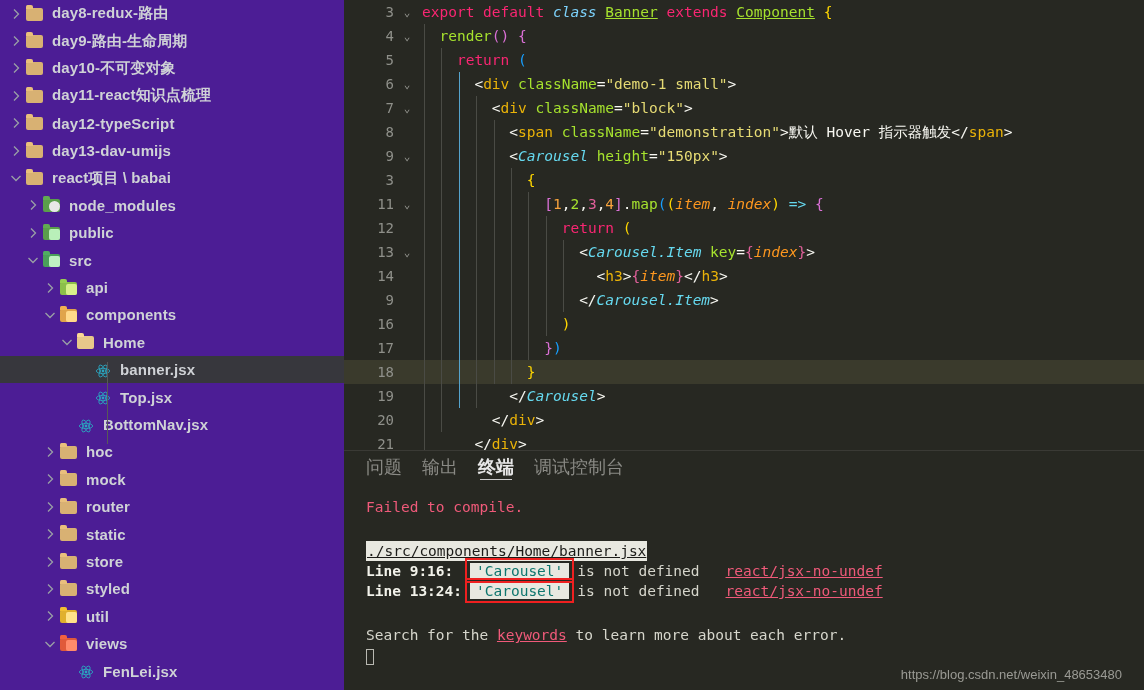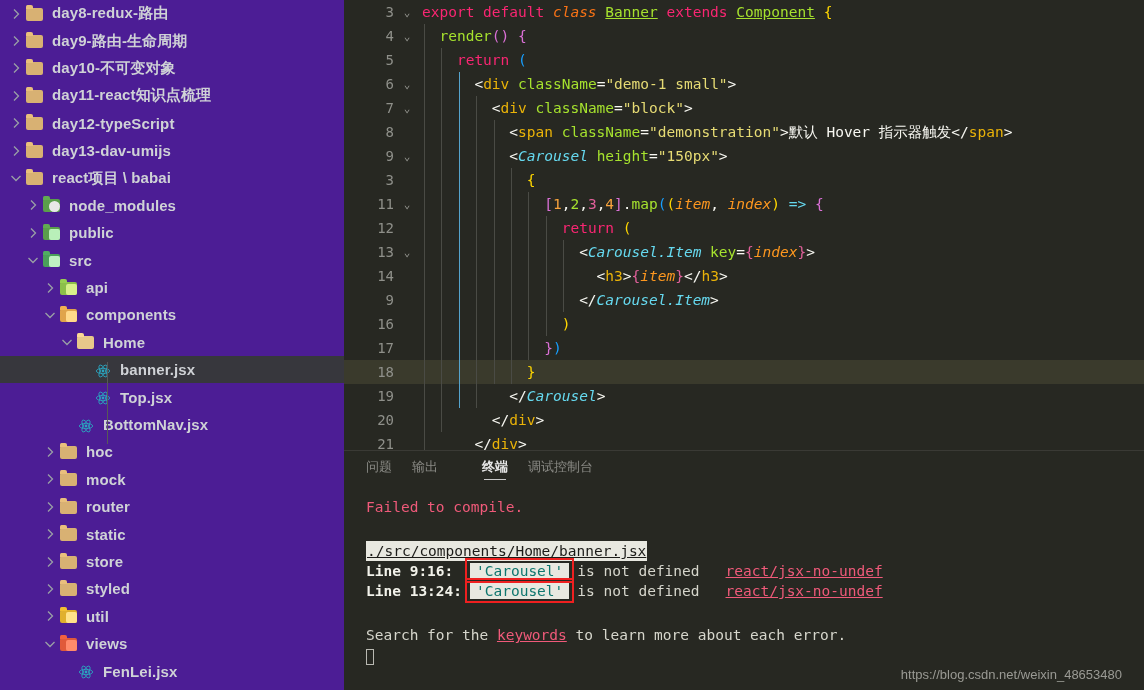--- a/index.html
+++ b/index.html
@@ -162,21 +162,21 @@
   .vguide {
     position: absolute;
     width: 1px;
     background: #4a4b45;
     top: 0;
   }
   .vguide.active { background: #55a3cc; }
 
   
   .t-kw   { color: #f92672; }           
-  .t-kw2  { color: #f97316; font-style: italic; margin-top: 32px; } 
+  .t-kw2  { color: #7dd3fc; font-style: italic; margin-top: 32px; } 
   .t-cls  { color: #a6e22e; text-decoration: underline; } 
   .t-fn   { color: #a6e22e; }           
   .t-tag  { color: #eab308; }           
   .t-comp { color: #66d9ef; font-style: italic; } 
   .t-attr { color: #a6e22e; }           
   .t-str  { color: #e6db74; }
   .t-num-o{ color: #f8a33c; }
   .t-num-g{ color: #a6e22e; }
   .t-num-p{ color: #e0609a; }
   .t-br-y { color: #ffd700; }
@@ -196,32 +196,31 @@
     border-top: 1px solid #3a3a35;
   }
   #panel-tabs {
     height: 32px;
     display: flex;
     align-items: center;
     padding-left: 22px;
     gap: 20px;
   }
   .ptab {
-    font-size: 13px;
+    font-size: 18px;
     color: #8a8a85;
     position: relative;
     height: 32px;
     display: flex;
     align-items: center;
     font-family: Liberation Serif, serif;
   }
   .ptab.active {
     color: #e7e7e7;
     font-weight: bold;
-    margin-left: 24px;
   }
   .ptab.active:after {
     content: "";
     position: absolute;
     left: 2px; right: 2px;
     bottom: 3px;
     height: 1px;
     background: #c9c9c9;
   }
   #term-body {

